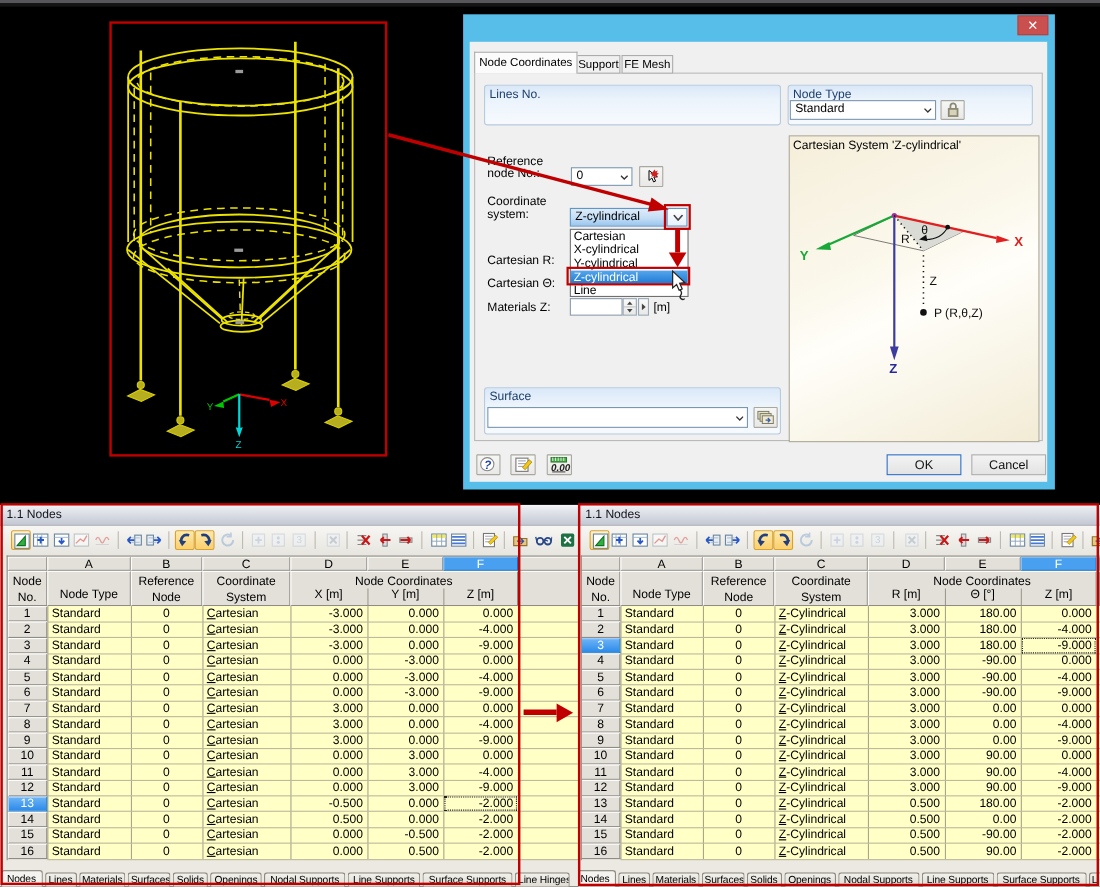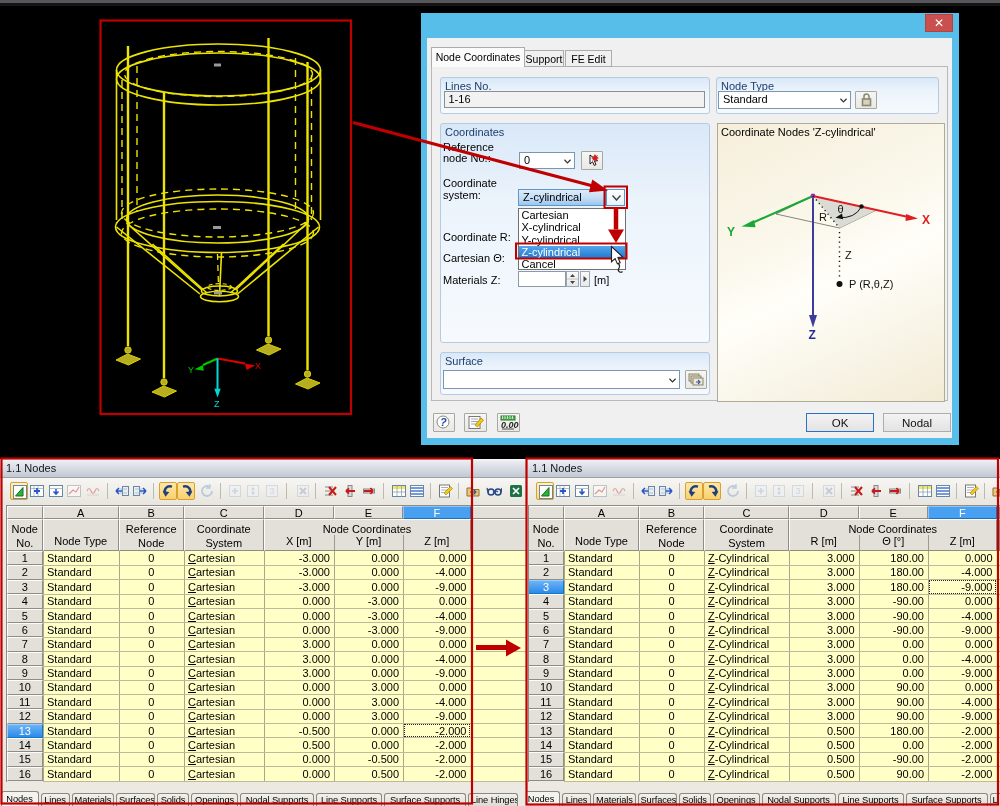--- a/index.html
+++ b/index.html
@@ -97,50 +97,46 @@
 
 <div class="abs" style="left:420.5px;top:13px;width:538px;height:432px;background:#56bee8">
  <div class="abs" style="left:504.5px;top:1px;width:28px;height:18px;background:#c9504e;
    color:#fff;font-size:12px;text-align:center;line-height:17px;border:1px solid #b34341">✕</div>
  <div class="abs" style="left:6px;top:25px;width:525.5px;height:400px;background:#f0f0f0">
 
   <div class="abs" style="left:4.5px;top:28px;width:517px;height:335px;border:1px solid #b9b9b9;background:#f0f0f0"></div>
   <div class="abs" style="left:97.5px;top:12px;width:40px;height:17px;border:1px solid #acacac;background:#f0f0f0;
     font-size:10.5px;text-align:center;line-height:16px">Support</div>
   <div class="abs" style="left:138.5px;top:12px;width:47px;height:17px;border:1px solid #acacac;background:#f0f0f0;
-    font-size:10.5px;text-align:center;line-height:16px">FE Edit</div>
+    font-size:10.5px;text-align:center;line-height:16px">FE Mesh</div>
   <div class="abs" style="left:4.5px;top:9px;width:94px;height:20px;border:1px solid #acacac;border-bottom:none;
     background:#fbfbfb;font-size:10.5px;text-align:center;line-height:19px;z-index:2">Node Coordinates</div>
 
   <div class="grp" style="left:13.5px;top:39px;width:270px;height:37px">
         <span class="gcap">Lines No.</span>
       </div>
-  <div class="fld" style="left:17px;top:53px;width:261px;height:17px;line-height:15px;padding-left:4px">1-16</div>
 
   <div class="grp" style="left:289.5px;top:39px;width:223px;height:37px">
         <span class="gcap">Node Type</span>
       </div>
   <div class="combo" style="left:291.5px;top:53px;width:133px;height:18px">
     <span class="cbtxt">Standard</span>
     <svg class="chev" viewBox="0 0 8 5">
           <path d="M0.5 0.5 L4 4 L7.5 0.5" stroke="#333" fill="none" stroke-width="1.4"></path>
         </svg>
   </div>
   <div class="btn" style="left:428.5px;top:53px;width:22px;height:18px">
     <svg width="20" height="16" viewBox="0 0 20 16">
           <g fill="none" stroke="#8a8a74" stroke-width="1.6">
     <rect x="6.5" y="7" width="8" height="6.5" fill="#d8d2b8"></rect>
             <path d="M8 7 V4.5 a2.5 2.5 0 0 1 5 0 V7"></path>
           </g>
         </svg>
   </div>
 
-  <div class="grp" style="left:13.5px;top:85px;width:270px;height:220px">
-        <span class="gcap">Coordinates</span>
-      </div>
   <div class="lbl" style="left:16.5px;top:103.5px;line-height:11.5px">Reference<br>node No.:</div>
   <div class="combo" style="left:92.5px;top:114px;width:56px;height:17px">
     <span class="cbtxt">0</span>
     <svg class="chev" viewBox="0 0 8 5">
           <path d="M0.5 0.5 L4 4 L7.5 0.5" stroke="#333" fill="none" stroke-width="1.4"></path>
         </svg>
   </div>
   <div class="btn" style="left:154.5px;top:113px;width:22px;height:19px">
     <svg width="20" height="17" viewBox="0 0 20 17">
           <path d="M8 3 l0 9 2.6-2.2 1.6 3.6 1.8-.8 -1.6-3.5 3.2-.4 z" fill="#fff" stroke="#000" stroke-width="0.9"></path>
@@ -148,21 +144,21 @@
         </svg>
   </div>
   <div class="lbl" style="left:16.5px;top:140px;line-height:11.5px">Coordinate<br>system:</div>
   <div class="abs" style="left:91.5px;top:151px;width:88px;height:16.5px;border:1px solid #5e96c8;
     background:linear-gradient(#ddebfa,#c3ddf5 55%,#9ac6ef);font-size:11px;line-height:15px;padding-left:4px">Z-cylindrical</div>
   <div class="abs" style="left:179.5px;top:151px;width:19px;height:16.5px;border:1px solid #5e96c8;background:linear-gradient(#fdfeff,#e8f2fb)">
     <svg style="position:absolute;left:5px;top:5px" width="9" height="6" viewBox="0 0 9 6">
       <path d="M0.5 0.5 L4.5 5 L8.5 0.5" stroke="#444" fill="none" stroke-width="1.5"></path>
         </svg>
   </div>
-  <div class="lbl" style="left:16.5px;top:192.5px">Coordinate R:</div>
+  <div class="lbl" style="left:16.5px;top:192.5px">Cartesian R:</div>
   <div class="lbl" style="left:16.5px;top:214px">Cartesian Θ:</div>
   <div class="lbl" style="left:16.5px;top:235.5px">Materials Z:</div>
   <div class="abs" style="left:91.5px;top:232.5px;width:48px;height:16.5px;background:#fff;border:1px solid #8a9aa8"></div>
   <div class="abs" style="left:139.5px;top:232.5px;width:13px;height:16.5px;border:1px solid #9aa8b4;background:linear-gradient(#fafafa,#e8e8e8)">
     <svg width="11" height="14" viewBox="0 0 11 14">
           <path d="M5.5 2 L8 5 H3 z M5.5 12 L3 9 H8 z" fill="#444"></path>
     <path d="M0 7 H11" stroke="#b8b8b8" stroke-width="0.8"></path>
         </svg>
   </div>
   <div class="abs" style="left:153.5px;top:232.5px;width:10px;height:16.5px;border:1px solid #9aa8b4;background:linear-gradient(#fafafa,#e8e8e8)">
@@ -186,21 +182,21 @@
     <rect x="3" y="3" width="10" height="7"></rect>
             <rect x="5" y="5" width="10" height="7"></rect>
             <rect x="7" y="7" width="10" height="7" fill="#efe9d2"></rect>
           </g>
     <path d="M10 11 l4 0 M12 9 l2 2 -2 2" stroke="#3858a8" fill="none" stroke-width="1.1"></path>
         </svg>
   </div>
 
   <div class="abs" style="left:290.5px;top:85px;width:228px;height:279px;border:1px solid #b0aa96;
     background:linear-gradient(155deg,#f5eeda 0%,#fbf8ec 40%,#fffef9 55%,#f2ebd5 100%)">
-   <div class="abs" style="left:3px;top:2px;font-size:11px;color:#000">Coordinate Nodes 'Z-cylindrical'</div>
+   <div class="abs" style="left:3px;top:2px;font-size:11px;color:#000">Cartesian System 'Z-cylindrical'</div>
    <svg class="abs" style="left:0;top:0" width="226" height="277" viewBox="0 0 226 277">
      <polygon points="95,72 158.5,86 121.5,104 58,90" fill="none" stroke="#555" stroke-width="0.7"></polygon>
      <polygon points="95,72 158.5,86 121.5,104" fill="#dbdbd6" stroke="none"></polygon>
      <path d="M95 72 L188 92.5" stroke="#e02020" stroke-width="2"></path>
      <path d="M188 90 l12 4.5 -12.5 2.5 z" fill="#e02020"></path>
      <text x="204" y="100" font-size="12" font-weight="bold" fill="#e02020">X</text>
      <path d="M95 72 L34 99" stroke="#18A838" stroke-width="2"></path>
      <path d="M36 96 l-12.5 6.5 14 .8 z" fill="#18A838"></path>
      <text x="9" y="112" font-size="12" font-weight="bold" fill="#18A838">Y</text>
      <path d="M95 72 V192" stroke="#3c3c9e" stroke-width="2"></path>
@@ -237,28 +233,28 @@
   </div>
   <div class="btn" style="left:70px;top:375px;width:23px;height:19px">
     <svg width="21" height="17" viewBox="0 0 21 17">
           <rect x="3" y="2" width="14" height="4" fill="#50b050" stroke="#2a7a2a"></rect>
     <path d="M4.5 2 v3 M7 2 v3 M9.5 2 v3 M12 2 v3 M14.5 2 v3" stroke="#fff" stroke-width="0.7"></path>
     <text x="3" y="14" font-size="9" font-weight="bold" font-style="italic" fill="#222">0.00</text>
     <path d="M4 15 h12" stroke="#222" stroke-width="0.8"></path>
         </svg>
   </div>
   <div class="wbtn" style="left:379.5px;top:375px;width:68px;height:19px;border-color:#2d70c8;line-height:18px">OK</div>
-  <div class="wbtn" style="left:456.5px;top:375px;width:68px;height:19px;line-height:18px">Nodal</div>
+  <div class="wbtn" style="left:456.5px;top:375px;width:68px;height:19px;line-height:18px">Cancel</div>
 
   <div class="abs" style="left:91px;top:170px;width:108px;height:62px;background:#fff;border:1px solid #707070;z-index:5">
     <div style="height:12.3px;font-size:11px;line-height:12.3px;padding-left:3px">Cartesian</div>
     <div style="height:12.3px;font-size:11px;line-height:12.3px;padding-left:3px">X-cylindrical</div>
     <div style="height:12.3px;font-size:11px;line-height:12.3px;padding-left:3px">Y-cylindrical</div>
     <div style="height:12.3px;font-size:11px;line-height:12.3px;padding-left:3px;background:linear-gradient(#55a6ec,#1f7ad2);color:#fff">Z-cylindrical</div>
-    <div style="height:12.3px;font-size:11px;line-height:12.3px;padding-left:3px">Cancel</div>
+    <div style="height:12.3px;font-size:11px;line-height:12.3px;padding-left:3px">Line</div>
   </div>
  </div>
 </div>
 <div class="abs" style="left:0px;top:459px;width:527px;height:347px;background:#ebe9e2;overflow:hidden">
     <div class="abs" style="left:0;top:0;width:100%;height:19px;background:linear-gradient(#f6f7f9,#e9ebf0 15%,#c3c8d3);border-bottom:1px solid #9aa0ac">
       <span class="ttl" style="left:6px;top:3px">1.1 Nodes</span>
     </div>
     <div class="abs" style="left:0;top:19px;width:100%;height:27px;background:linear-gradient(#f7f6f3,#e7e5de)">
       <div class="abs" style="left:10px;top:4px;width:18px;height:18px;background:linear-gradient(#fdf2cf,#fbd980);border:1px solid #d9a02a;border-radius:2px;">
         <svg width="16" height="16" viewBox="0 0 16 16" style="position:absolute;left:0.5px;top:0.5px;opacity:1">

